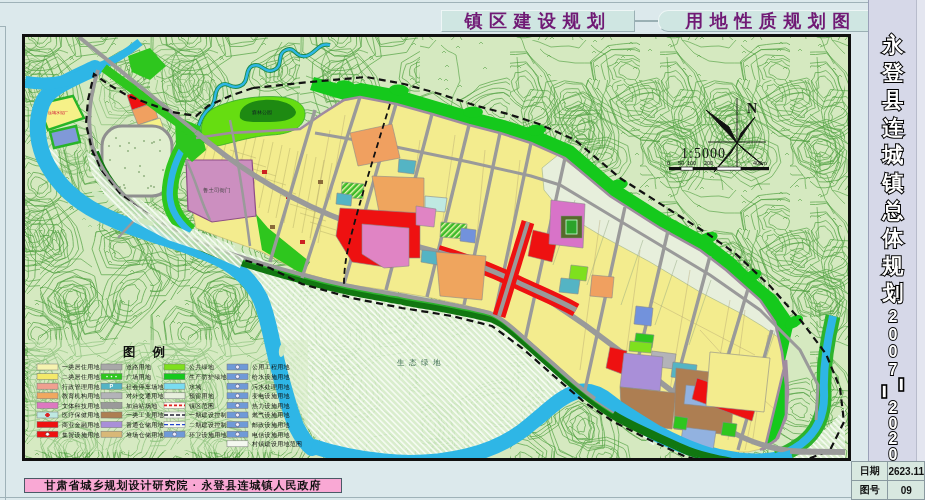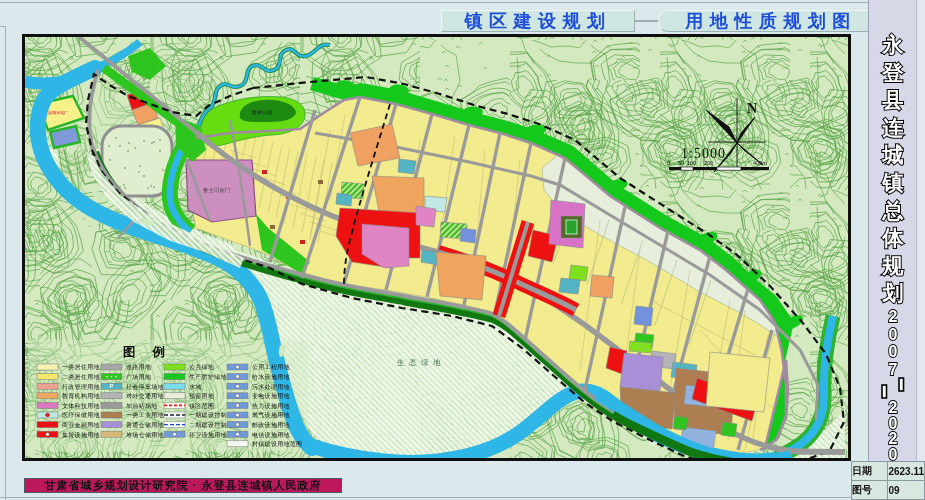--- a/index.html
+++ b/index.html
@@ -1,24 +1,24 @@
 <!DOCTYPE html>
 <html><head><meta charset="utf-8">
 <style>
 * { margin:0; padding:0; box-sizing:border-box; }
 body { width:925px; height:500px; position:relative; background:#dce9ec; font-family:"Liberation Sans", sans-serif; overflow:hidden; }
 .abs { position:absolute; }
-.titlebox { position:absolute; top:10px; height:22px; background:#cfe6e2; border:1px solid #9ab0b4; border-top-color:#eef6f6; border-left-color:#eef6f6; text-align:center; font-weight:bold; font-size:18px; letter-spacing:6.5px; color:#1d4ed8; line-height:21px; }
+.titlebox { position:absolute; top:10px; height:22px; background:#cfe6e2; border:1px solid #9ab0b4; border-top-color:#eef6f6; border-left-color:#eef6f6; text-align:center; font-weight:bold; font-size:18px; letter-spacing:6.5px; color:#701a75; line-height:21px; }
 #frame { position:absolute; left:22px; top:34px; width:829px; height:427px; border:3px solid #101010; background:#d5e9c0; }
 #sidebar { position:absolute; left:868px; top:0; width:48px; height:500px; background:#d6d8e8; border-left:1px solid #9aa0b8; }
 #sidebar2 { position:absolute; left:916px; top:0; width:9px; height:500px; background:#e4e6f0; border-left:1px solid #b8bccc; }
 
-#credit { position:absolute; left:24px; top:478px; width:318px; height:15px; background:#be185d; border:1px solid #4a5a66; font-size:11px; font-weight:bold; text-align:center; line-height:13px; color:#111; letter-spacing:1px; }
+#credit { position:absolute; left:24px; top:478px; width:318px; height:15px; background:#f9a8d4; border:1px solid #4a5a66; font-size:11px; font-weight:bold; text-align:center; line-height:13px; color:#111; letter-spacing:1px; }
 table.info { position:absolute; left:851px; top:461px; width:74px; height:39px; border-collapse:collapse; background:#d8e8e0; }
-table.info td { border:1px solid #8a9aa0; font-size:10px; font-weight:bold; color:#111; padding:0; }
+table.info td { border:1px solid #8a9aa0; font-size:10px; font-weight:bold; text-align:center; color:#111; padding:0; }
 </style></head>
 <body>
 
 <div class="abs" style="left:0;top:2px;width:925px;height:1px;background:#9fb2b8;"></div>
 
 <div class="abs" style="left:5px;top:26px;width:1px;height:474px;background:#9fb2b8;"></div>
 <div class="abs" style="left:0;top:26px;width:6px;height:1px;background:#9fb2b8;"></div>
 
 <div class="abs" style="left:634px;top:20px;width:26px;height:2px;background:#9ab0b4;"></div>
 

